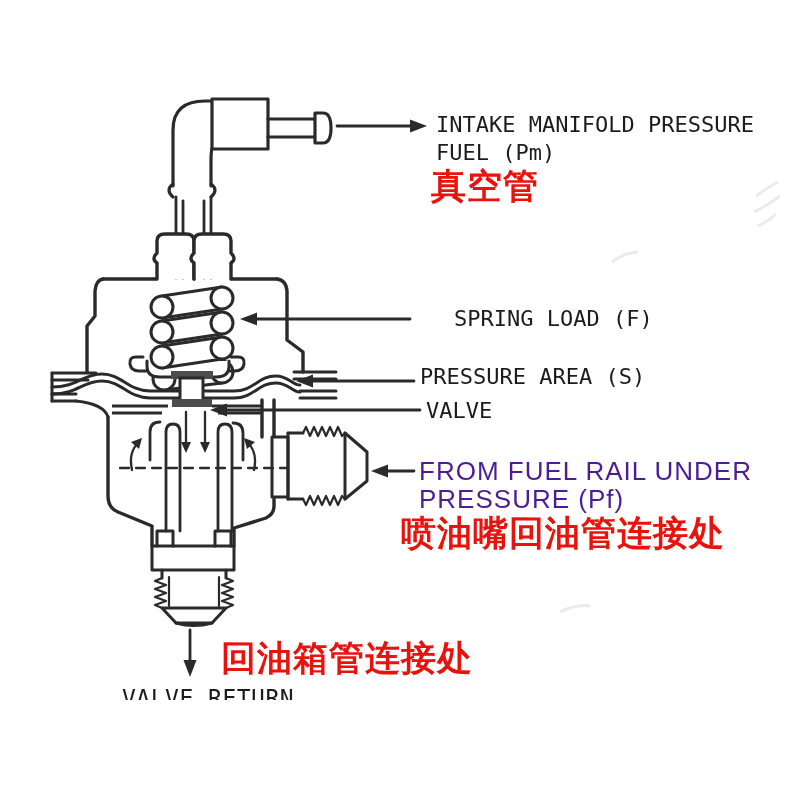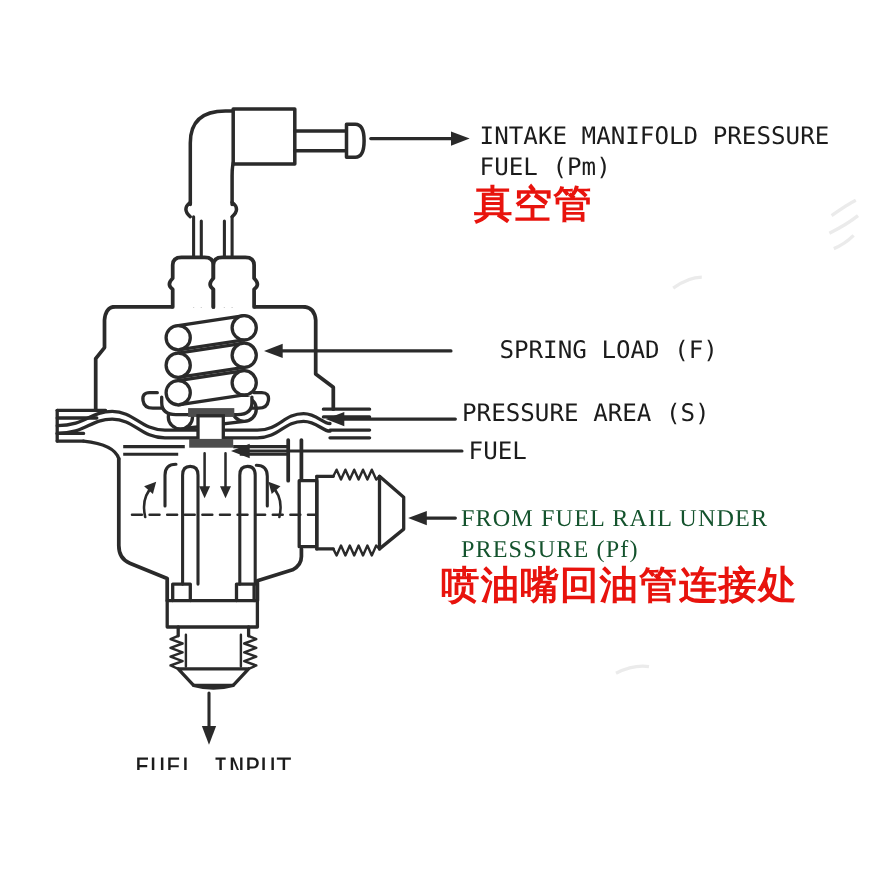--- a/index.html
+++ b/index.html
@@ -4,21 +4,21 @@
 <style>
   :root{
     --line:#2a2a2a; --text:#1c1c1c; --accent_red:#e8130d; --background:#ffffff; --valve_shade:#4d4d4d;
   }
   html,body{margin:0;padding:0;}
   body{background:var(--background);font-family:"Liberation Sans",sans-serif;}
   .stage{position:relative;width:800px;height:700px;background:var(--background);overflow:hidden;}
   .stage svg{position:absolute;left:0;top:0;color:var(--line);}
   .lbl{position:absolute;white-space:nowrap;color:var(--text);}
   .mono{font-family:"DejaVu Sans Mono",monospace;font-size:22px;line-height:28px;letter-spacing:0px;}
-  .arial{font-family:Liberation Serif, serif;font-size:22px;line-height:28px;letter-spacing:1px;color:#14532d;}
+  .arial{font-family:Liberation Sans, sans-serif;font-size:26px;line-height:28px;letter-spacing:1px;color:#4c1d95;}
   .cn{font-family:"Liberation Sans",sans-serif;font-weight:bold;font-size:35px;line-height:40px;color:var(--accent_red);letter-spacing:1px;}
   .mono-big{font-family:"DejaVu Sans Mono",monospace;font-size:23px;letter-spacing:0.5px;}
 </style>
 </head>
 <body>
 
 <div class="stage">
 
 <svg width="800" height="800" viewBox="0 0 800 800">
 
@@ -180,21 +180,22 @@
         </g>
   </g>
 </svg>
 
   <div class="lbl mono" style="left:436px;top:111px;">INTAKE MANIFOLD PRESSURE</div>
   <div class="lbl mono" style="left:436px;top:139px;">FUEL (Pm)</div>
   <div class="lbl cn" style="left:431px;top:166px;">真空管</div>
 
   <div class="lbl mono" style="left:426px;top:305px;margin-left:28px;">SPRING LOAD (F)</div>
   <div class="lbl mono" style="left:420px;top:363px;">PRESSURE AREA (S)</div>
-  <div class="lbl mono" style="left:426px;top:397px;">FUEL</div>
+  <div class="lbl mono" style="left:426px;top:397px;">VALVE</div>
 
   <div class="lbl arial" style="left:419px;top:457px;">FROM FUEL RAIL UNDER</div>
   <div class="lbl arial" style="left:419px;top:485px;text-align:right;">PRESSURE (Pf)</div>
   <div class="lbl cn" style="left:401px;top:513px;text-align:center;">喷油嘴回油管连接处</div>
 
-  <div class="lbl mono-big" style="left:122px;top:685px;">FUEL INPUT</div>
+  <div class="lbl cn" style="left:221px;top:638px;">回油箱管连接处</div>
+  <div class="lbl mono-big" style="left:122px;top:685px;">VALVE RETURN</div>
 
 </div>
 
 </body></html>

